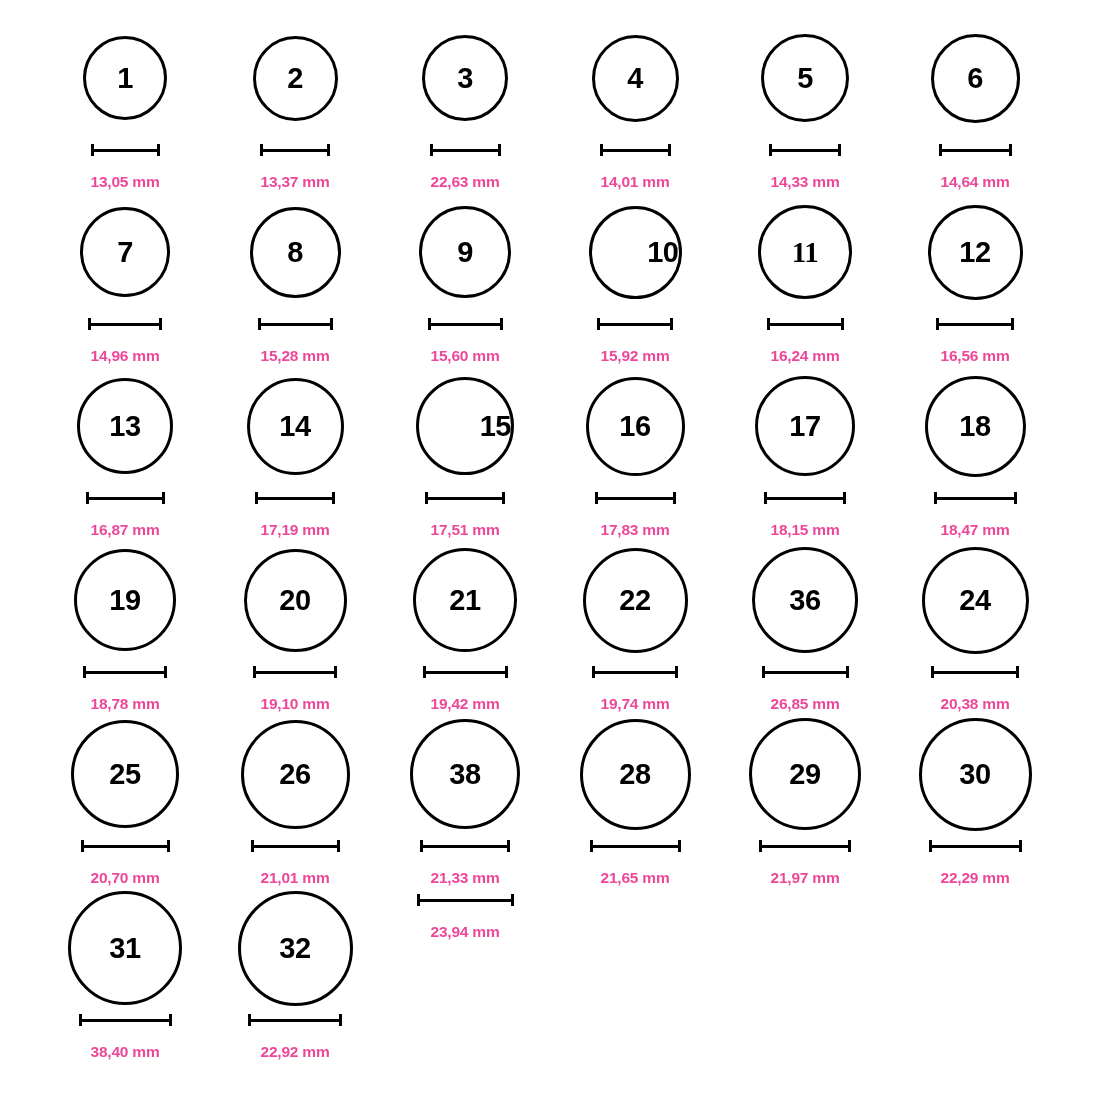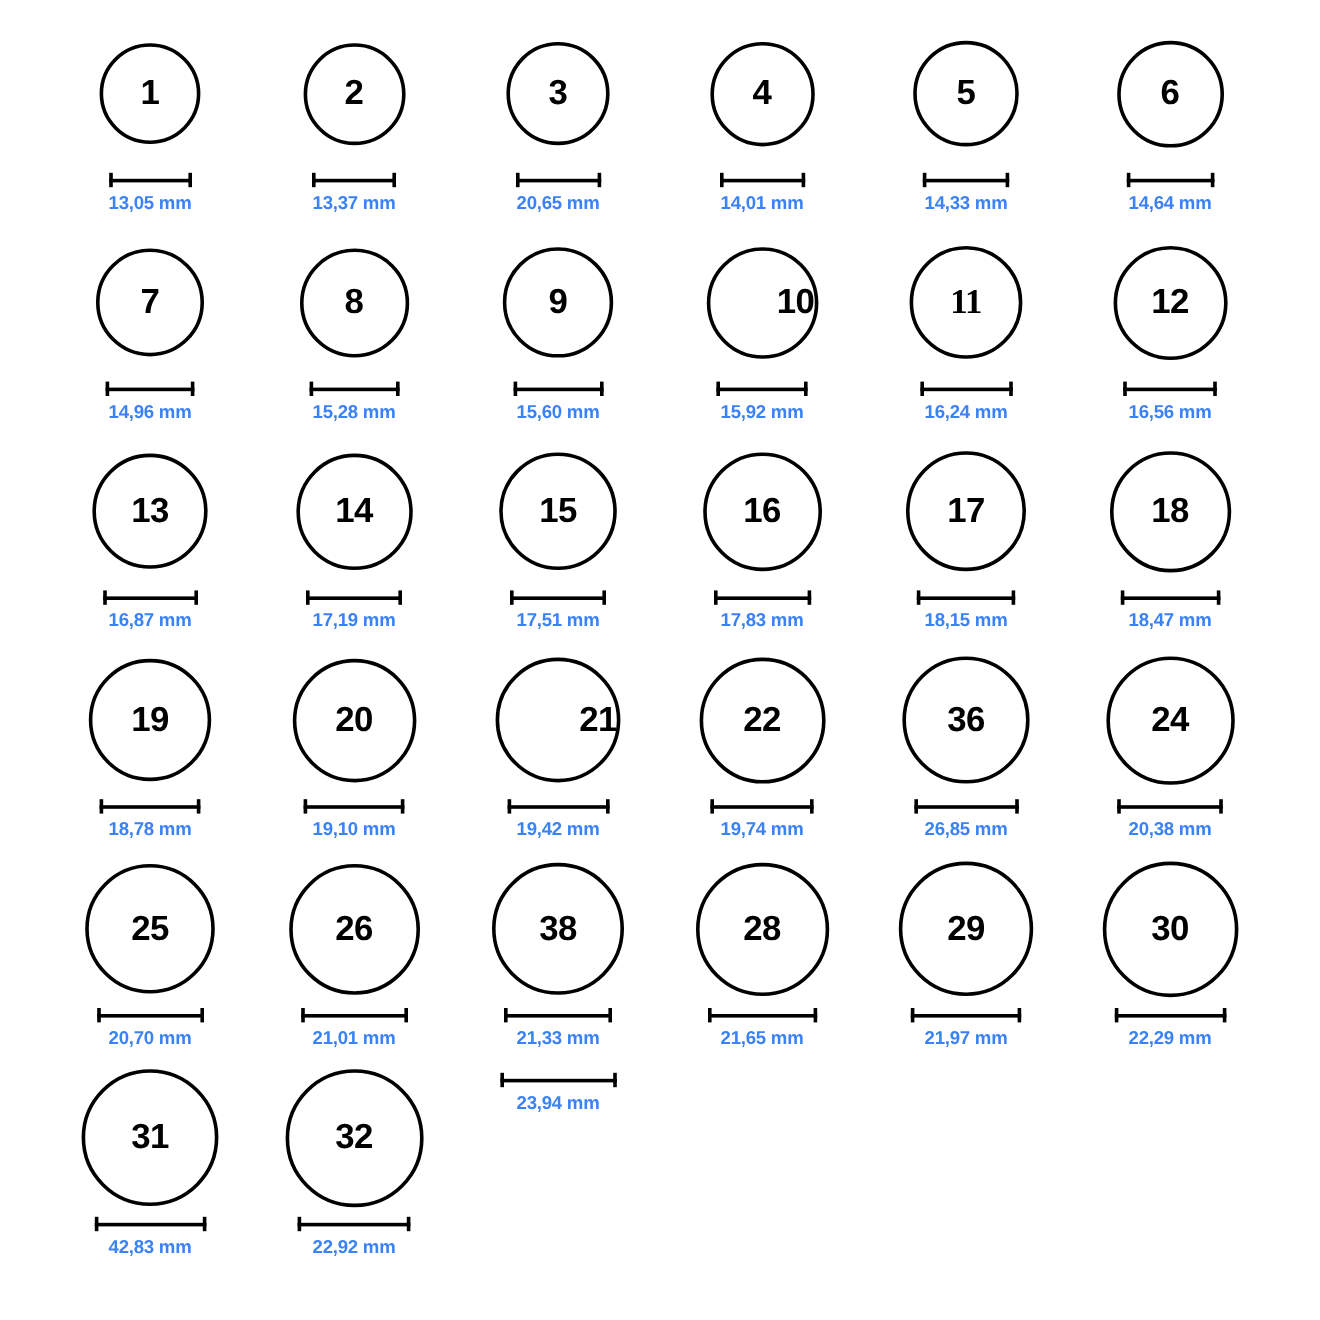--- a/index.html
+++ b/index.html
@@ -71,24 +71,24 @@
   .ruler-cap {
     position: absolute;
     top: 0;
     width: 3px;
     height: 12px;
     background: #000000;
   }
   .ruler-cap.left { left: 0; }
   .ruler-cap.right { right: 0; }
   .ring-measure {
-    margin-top: 6px;
+    margin-top: 18px;
     font-size: 15.5px;
     font-weight: bold;
-    color: #3b82f6;
+    color: #ec4899;
     white-space: nowrap;
     letter-spacing: -0.2px;
   }
 </style>
 </head>
 <body>
 
 <div id="ring-size-chart">
   <div class="chart-grid">
       <div class="ring-cell">
@@ -121,21 +121,21 @@
         <div class="ring-circle-wrap">
           <div class="ring-circle" style="width: 86px; height: 86px;">
             <span class="ring-number">3</span>
           </div>
         </div>
         <div class="ruler" style="width: 71px;">
           <div class="ruler-bar"></div>
           <div class="ruler-cap left"></div>
           <div class="ruler-cap right"></div>
         </div>
-        <div class="ring-measure">20,65 mm</div>
+        <div class="ring-measure">22,63 mm</div>
       </div>
       <div class="ring-cell">
         <div class="ring-circle-wrap">
           <div class="ring-circle" style="width: 87px; height: 87px;">
             <span class="ring-number">4</span>
           </div>
         </div>
         <div class="ruler" style="width: 71px;">
           <div class="ruler-bar"></div>
           <div class="ruler-cap left"></div>
@@ -268,21 +268,21 @@
         </div>
         <div class="ruler" style="width: 80px;">
           <div class="ruler-bar"></div>
           <div class="ruler-cap left"></div>
           <div class="ruler-cap right"></div>
         </div>
         <div class="ring-measure">17,19 mm</div>
       </div>
       <div class="ring-cell">
         <div class="ring-circle-wrap">
-          <div class="ring-circle" style="width: 98px; height: 98px;">
+          <div class="ring-circle" style="width: 98px; height: 98px; justify-content: flex-end;">
             <span class="ring-number">15</span>
           </div>
         </div>
         <div class="ruler" style="width: 80px;">
           <div class="ruler-bar"></div>
           <div class="ruler-cap left"></div>
           <div class="ruler-cap right"></div>
         </div>
         <div class="ring-measure">17,51 mm</div>
       </div>
@@ -346,21 +346,21 @@
         </div>
         <div class="ruler" style="width: 84px;">
           <div class="ruler-bar"></div>
           <div class="ruler-cap left"></div>
           <div class="ruler-cap right"></div>
         </div>
         <div class="ring-measure">19,10 mm</div>
       </div>
       <div class="ring-cell">
         <div class="ring-circle-wrap">
-          <div class="ring-circle" style="width: 104px; height: 104px; justify-content: flex-end;">
+          <div class="ring-circle" style="width: 104px; height: 104px;">
             <span class="ring-number">21</span>
           </div>
         </div>
         <div class="ruler" style="width: 85px;">
           <div class="ruler-bar"></div>
           <div class="ruler-cap left"></div>
           <div class="ruler-cap right"></div>
         </div>
         <div class="ring-measure">19,42 mm</div>
       </div>
@@ -485,21 +485,21 @@
         <div class="ring-circle-wrap">
           <div class="ring-circle" style="width: 114px; height: 114px;">
             <span class="ring-number">31</span>
           </div>
         </div>
         <div class="ruler" style="width: 93px;">
           <div class="ruler-bar"></div>
           <div class="ruler-cap left"></div>
           <div class="ruler-cap right"></div>
         </div>
-        <div class="ring-measure">42,83 mm</div>
+        <div class="ring-measure">38,40 mm</div>
       </div>
       <div class="ring-cell">
         <div class="ring-circle-wrap">
           <div class="ring-circle" style="width: 115px; height: 115px;">
             <span class="ring-number">32</span>
           </div>
         </div>
         <div class="ruler" style="width: 94px;">
           <div class="ruler-bar"></div>
           <div class="ruler-cap left"></div>

